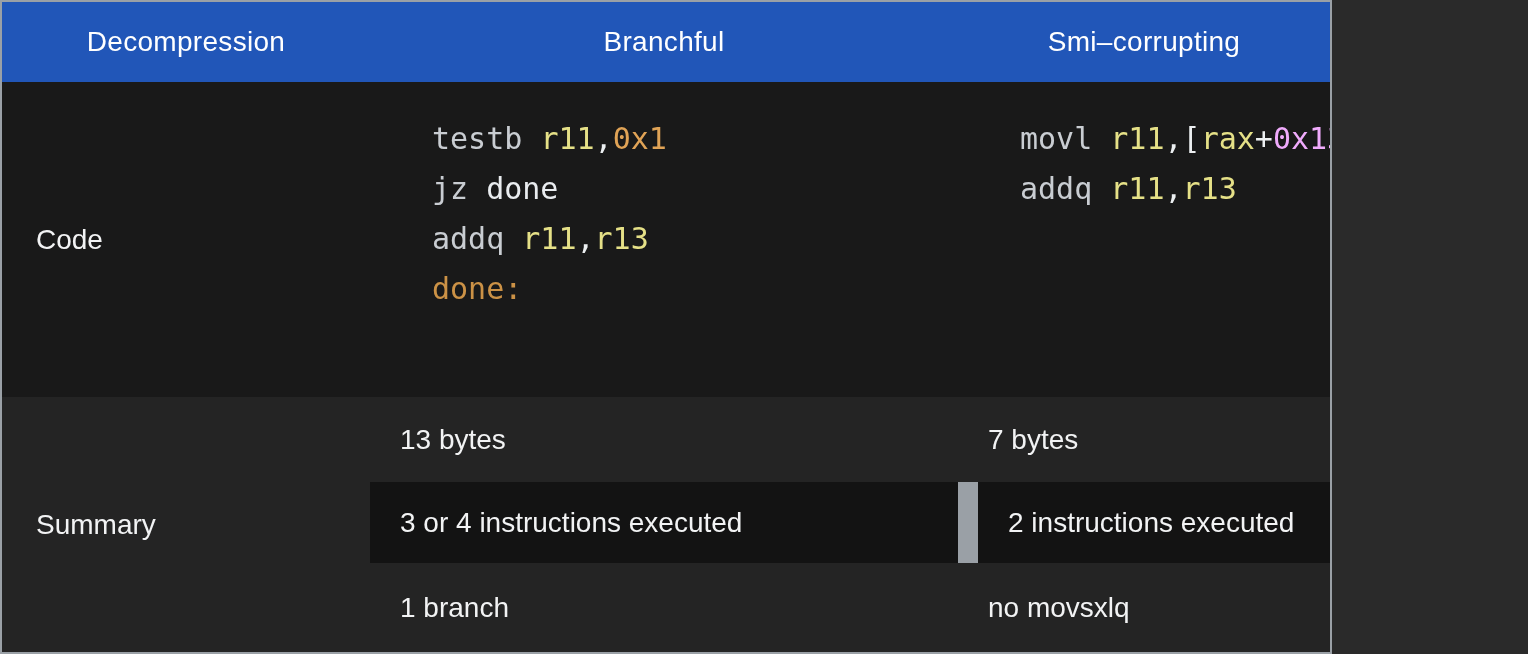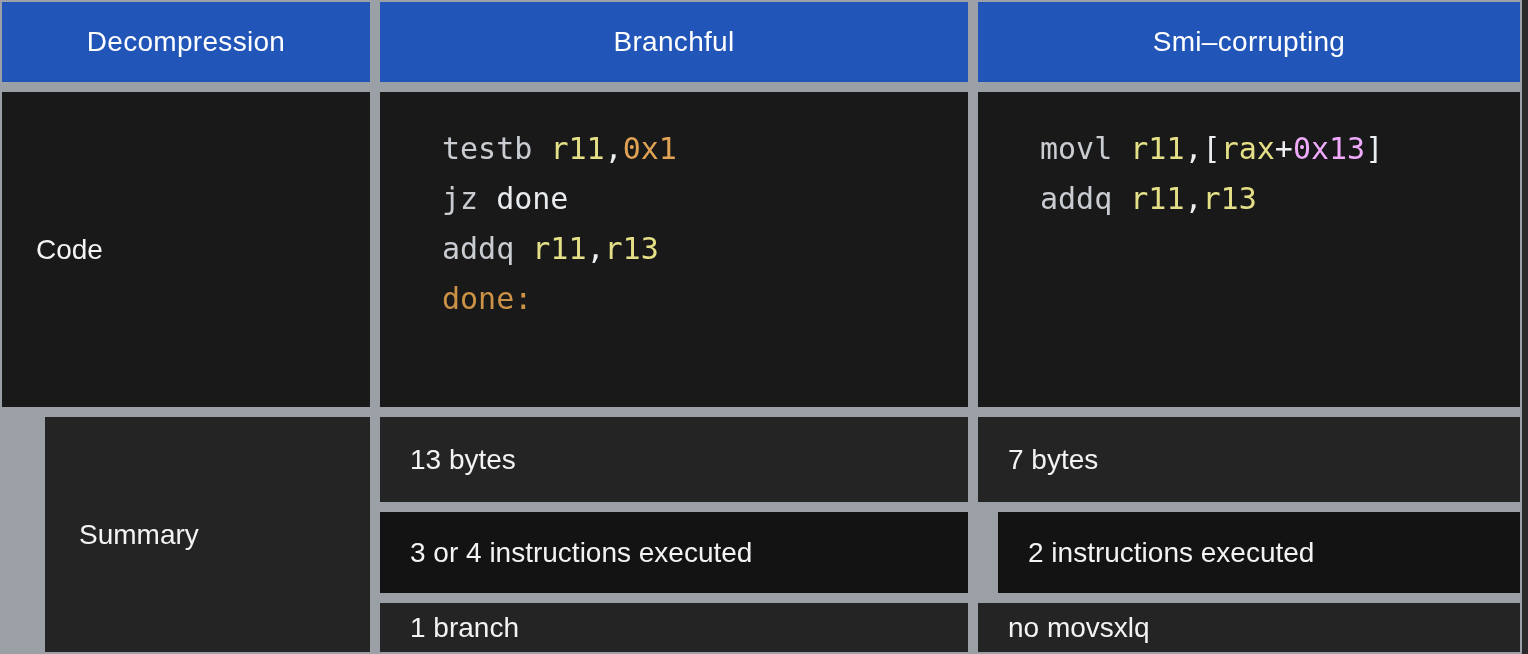--- a/index.html
+++ b/index.html
@@ -1,24 +1,24 @@
 <!DOCTYPE html>
 <html style="--header-bg: #2156b8; --header-text: #ffffff; --grid-line: #9aa0a6; --row-dark: #191919; --row-darker: #131313; --row-light: #242424; --body-text: #f2f3f4;"><head>
 <meta charset="utf-8">
 <style>
   html, body { margin: 0; padding: 0; background: #2a2a2a; }
   * { box-sizing: border-box; }
 
   .table {
-    width: 1522px;
+    width: 1332px;
     height: 654px;
     display: grid;
     grid-template-columns: 368px 588px 1fr;
     grid-template-rows: 80px 315px 85px 81px 1fr;
-    gap: 10px;
+    gap: 0;
     border: 2px solid var(--grid-line, #9aa0a6);
     background: var(--grid-line, #9aa0a6);
     font-family: "Liberation Sans", "DejaVu Sans", sans-serif;
   }
 
   .cell { display: flex; align-items: center; overflow: hidden; }
 
   .header-cell {
     background: var(--header-bg, #2156b8);
     color: var(--header-text, #ffffff);
@@ -52,21 +52,21 @@
   .bg-darker { background: var(--row-darker, #131313); }
   .bg-light  { background: var(--row-light, #242424); }
 
   
   .r1c1 { grid-row: 1; grid-column: 1; }
   .r1c2 { grid-row: 1; grid-column: 2; }
   .r1c3 { grid-row: 1; grid-column: 3; }
   .r2c1 { grid-row: 2; grid-column: 1; }
   .r2c2 { grid-row: 2; grid-column: 2; }
   .r2c3 { grid-row: 2; grid-column: 3; }
-  .r35c1 { grid-row: 3 / 6; grid-column: 1; margin-left: 43px; }
+  .r35c1 { grid-row: 3 / 6; grid-column: 1; }
   .r3c2 { grid-row: 3; grid-column: 2; }
   .r3c3 { grid-row: 3; grid-column: 3; }
   .r4c2 { grid-row: 4; grid-column: 2; }
   .r4c3 { grid-row: 4; grid-column: 3; margin-left: 20px; }
   .r5c2 { grid-row: 5; grid-column: 2; }
   .r5c3 { grid-row: 5; grid-column: 3; }
 </style>
 </head>
 <body>
 

